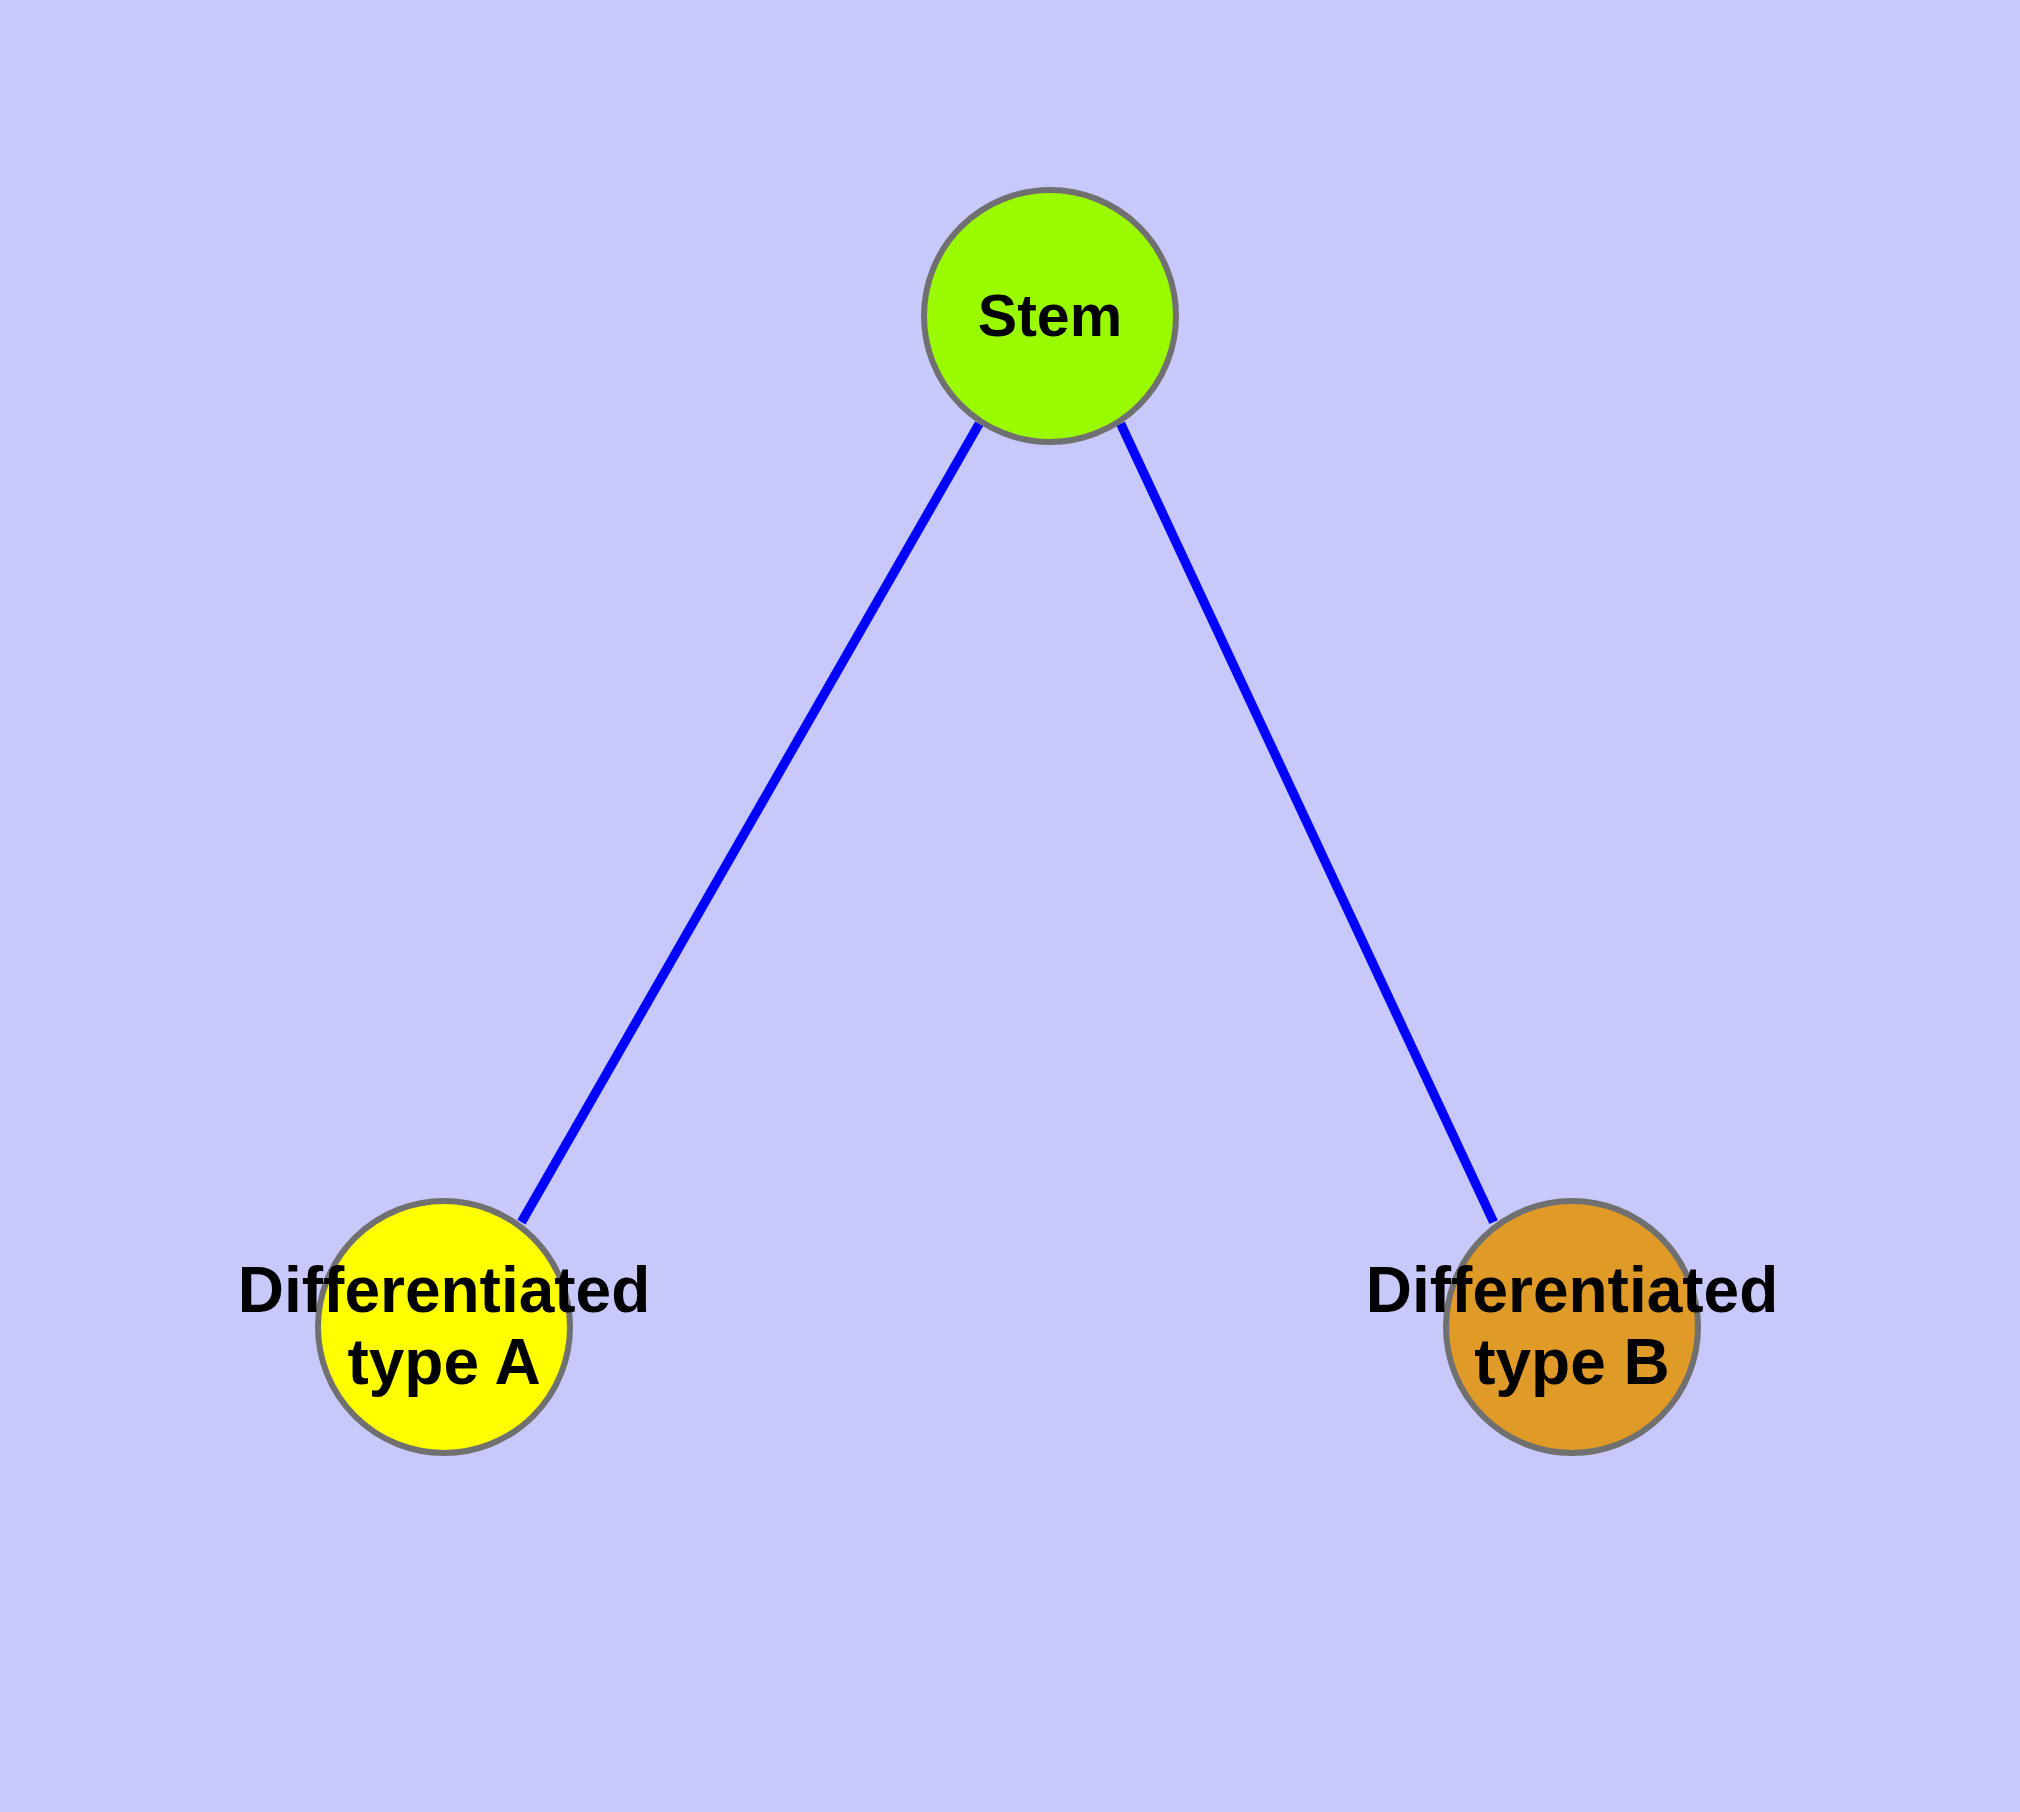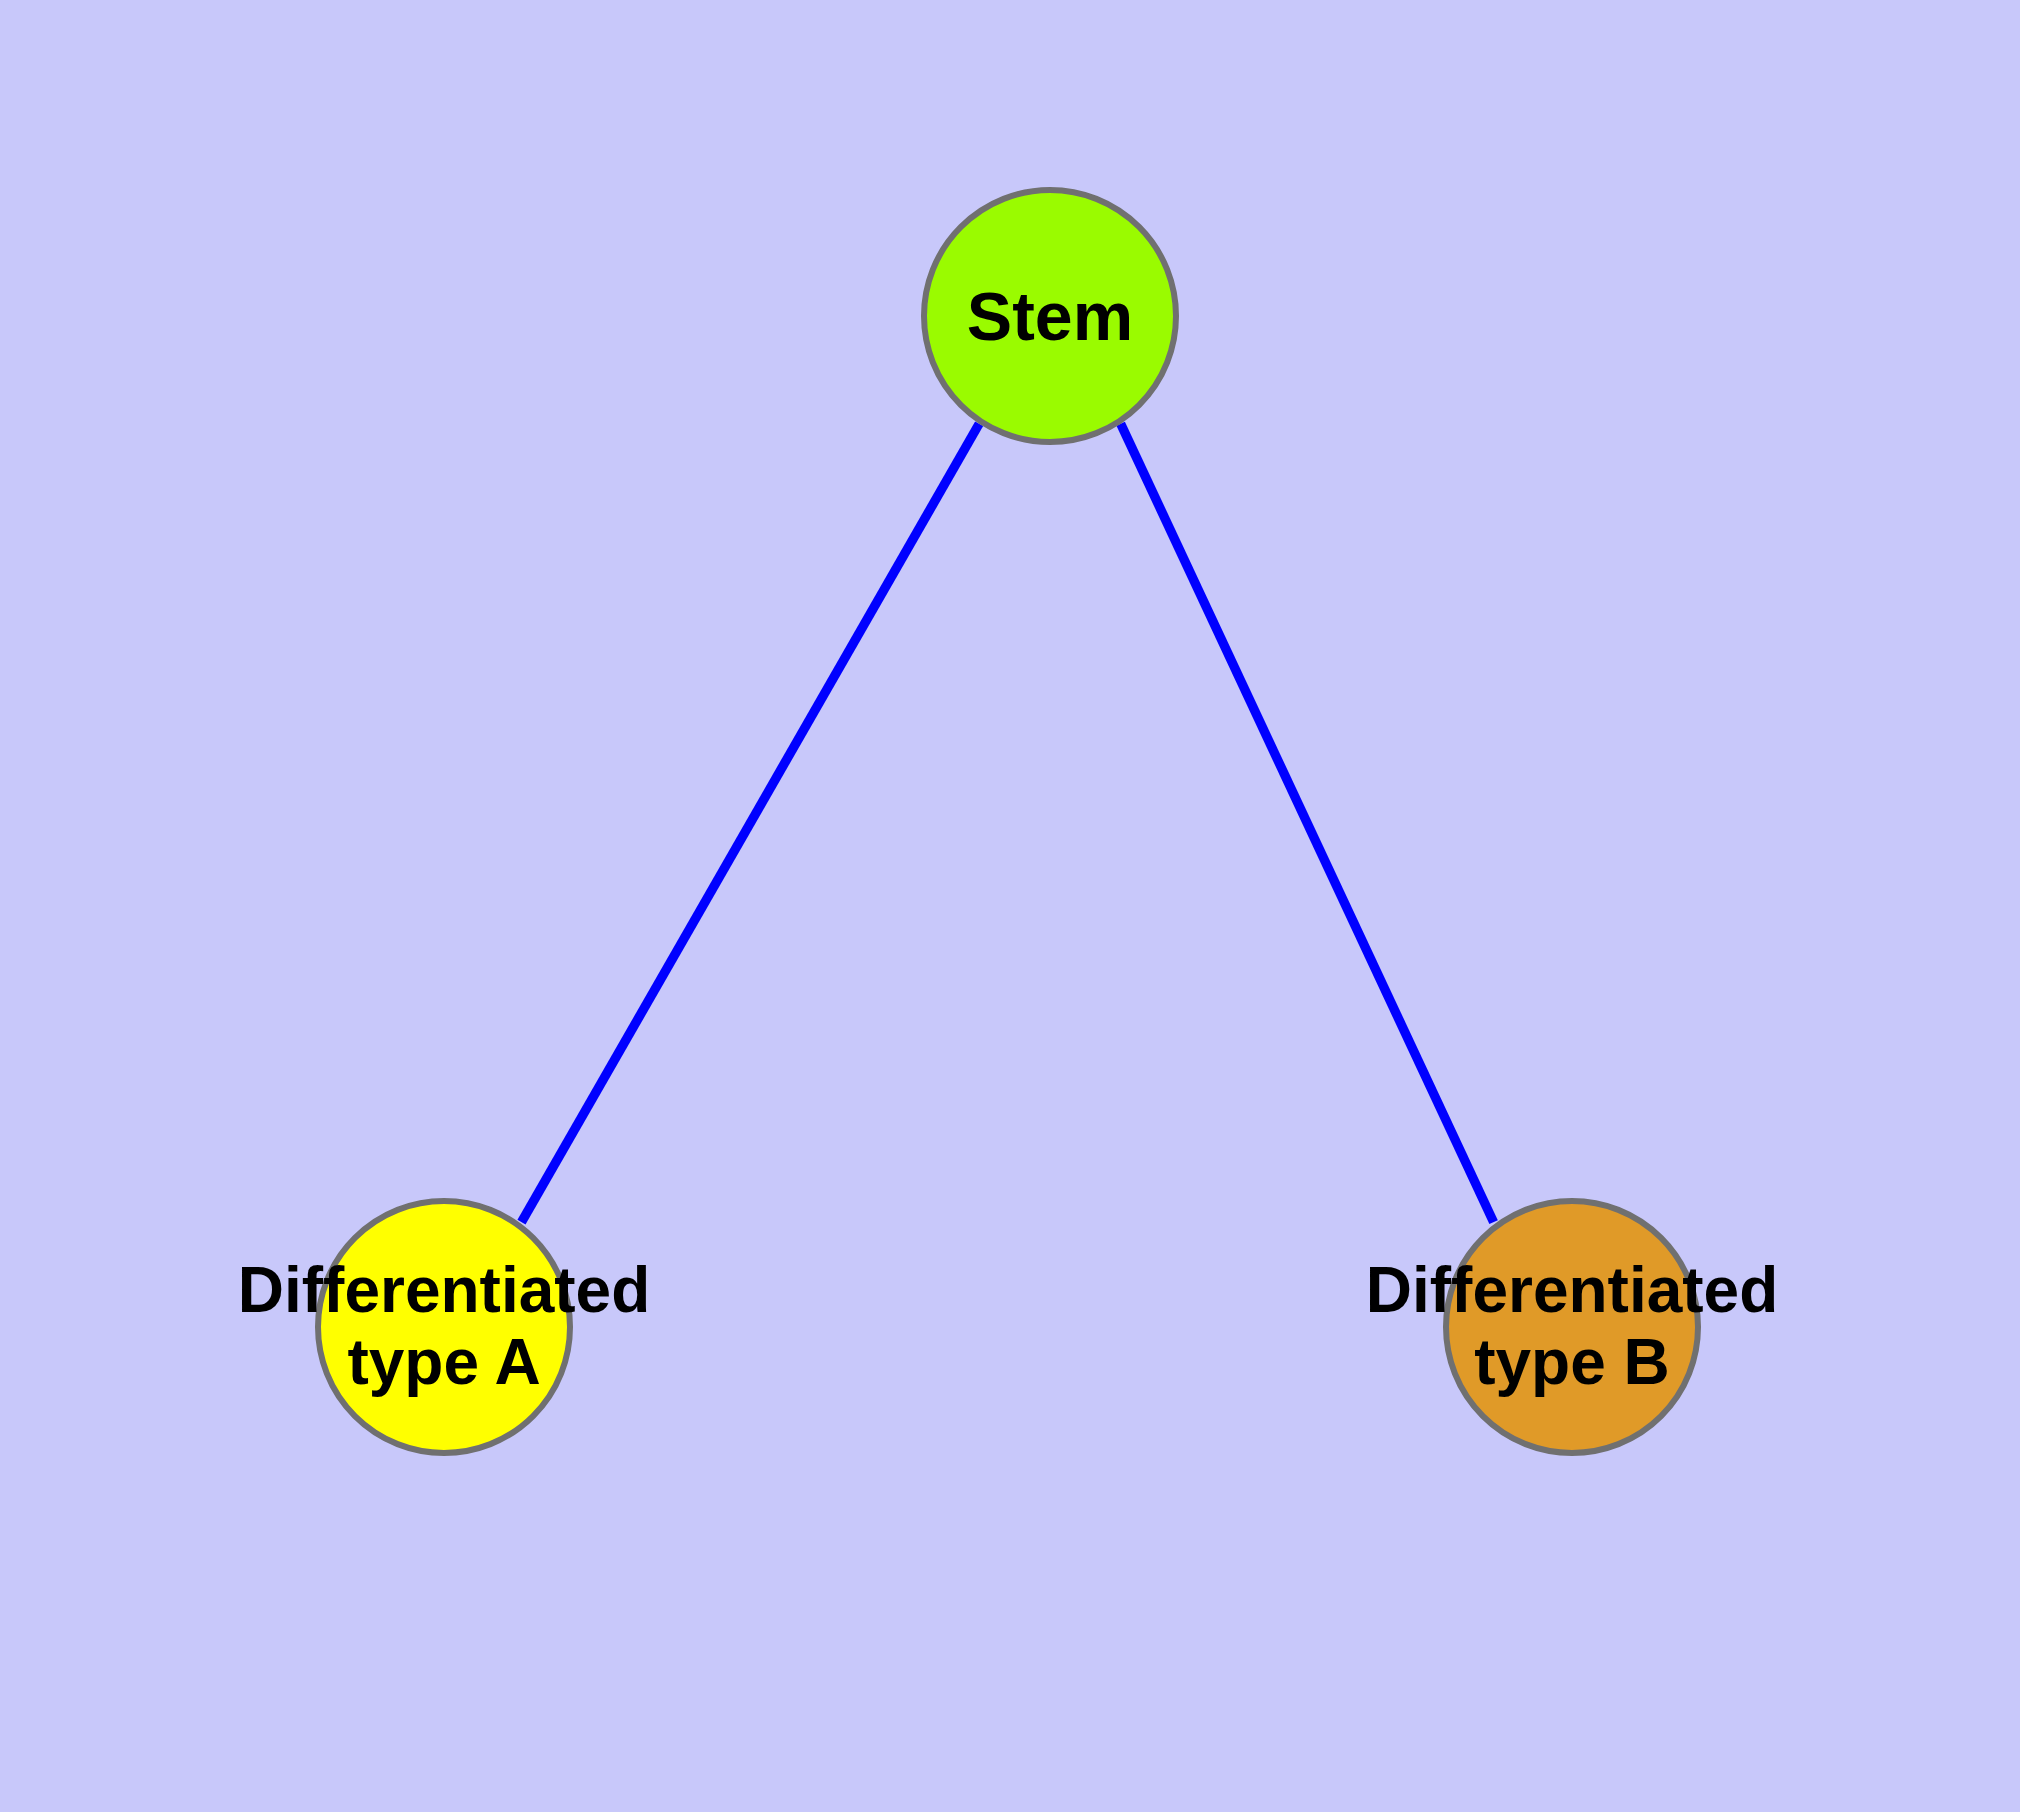--- a/index.html
+++ b/index.html
@@ -51,21 +51,21 @@
 
   
   #node-stem {
     left: 921px;
     top: 187px;
     width: 258px;
     height: 258px;
     background: #9afb00;
   }
   #node-stem .node-label {
-    font-size: 68px;
+    font-size: 59px;
     text-align: center;
   }
 
   
   #node-diff-a {
     left: 315px;
     top: 1198px;
     width: 258px;
     height: 258px;
     background: #ffff00;

